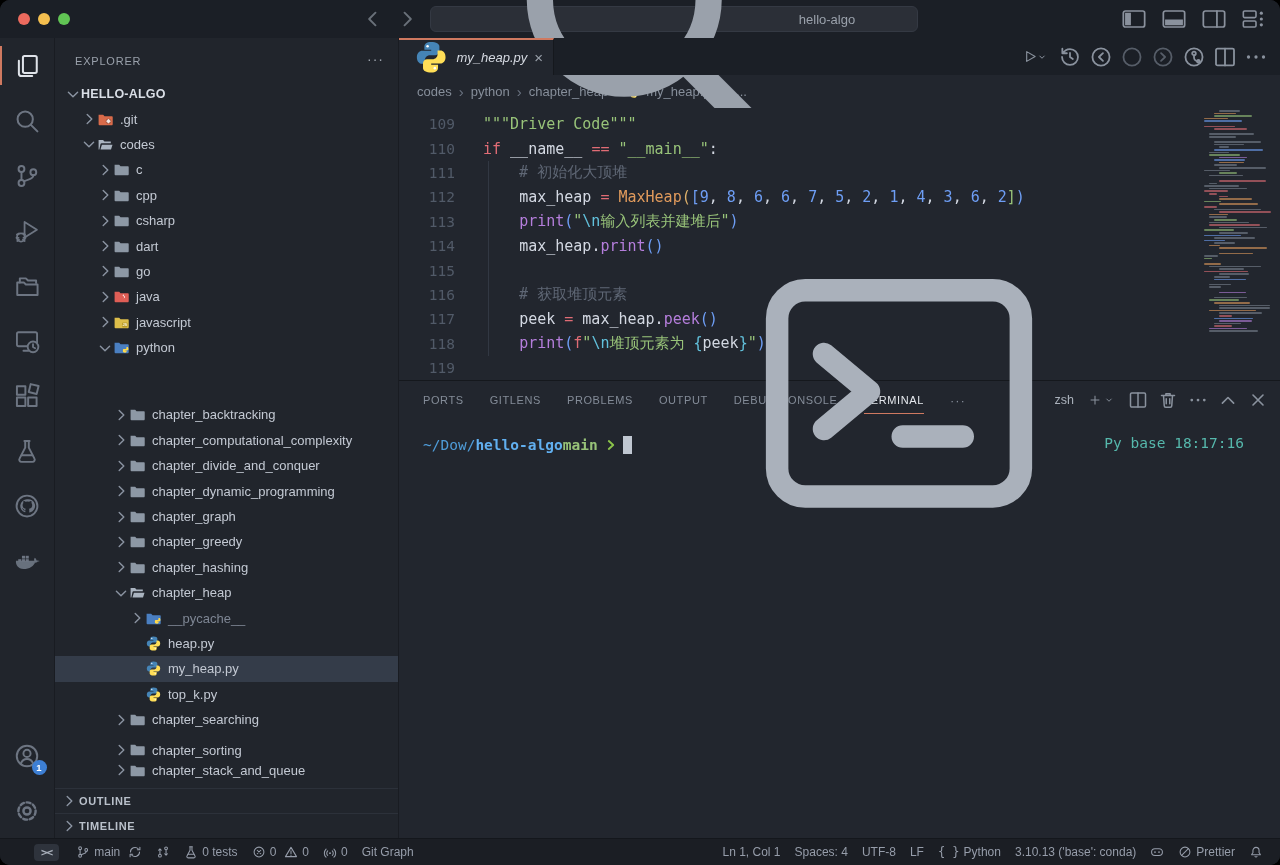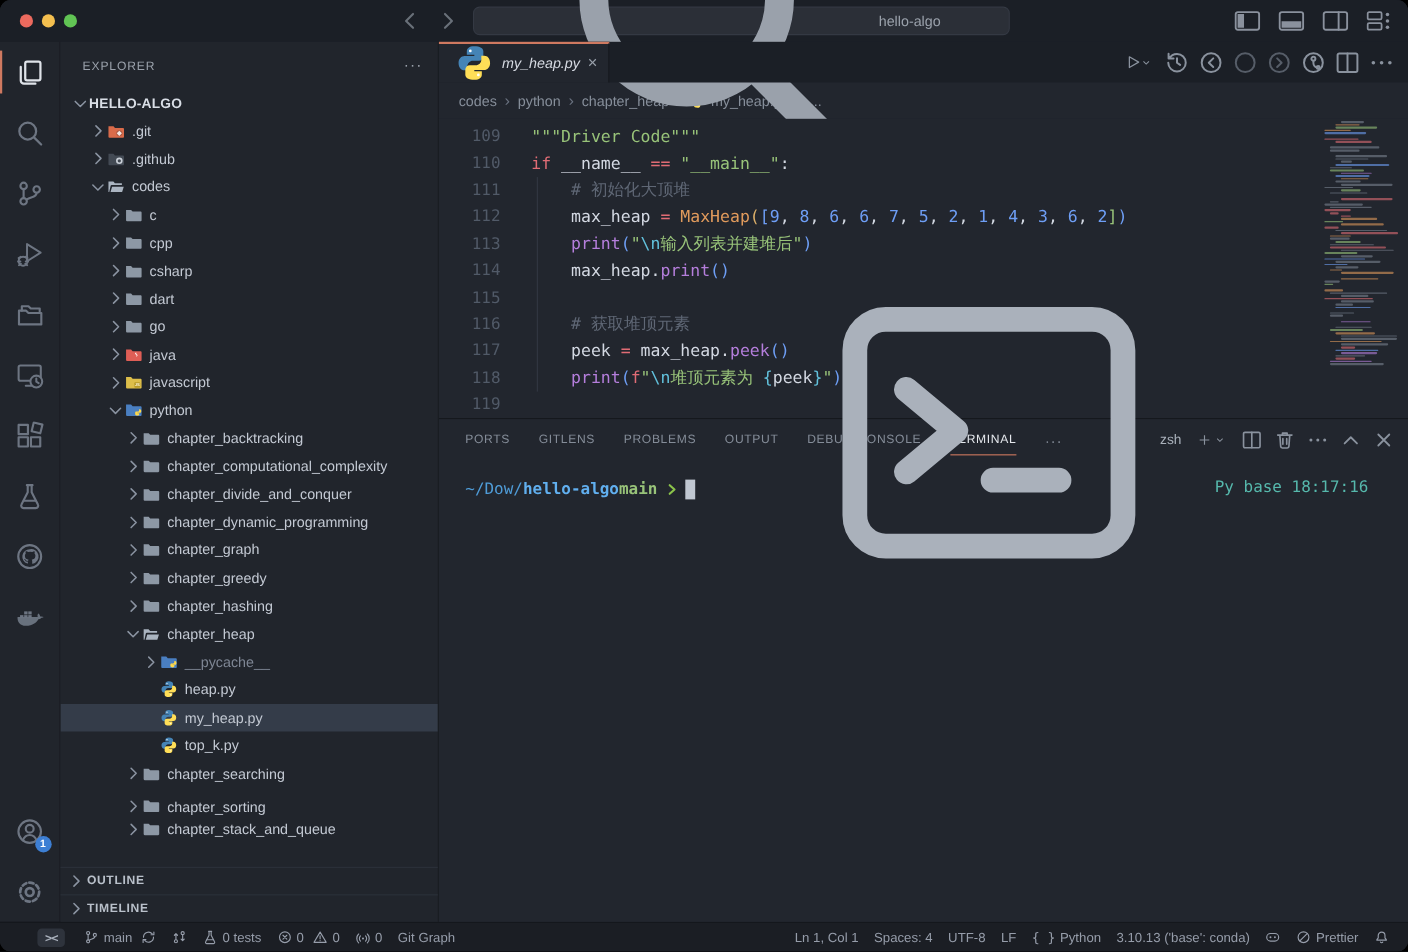--- a/index.html
+++ b/index.html
@@ -289,35 +289,20 @@
                 <path fill="#d96b4a" d="M1.5 3.6h4.3l1.3 1.4h6.8c.5 0 .9.4.9.9v6.6c0 .5-.4.9-.9.9H2.4a.9.9 0 01-.9-.9V3.6z"></path>
                 <circle cx="10.8" cy="9.6" r="2.6" fill="#21252c" opacity=".25"></circle>
                 <path fill="#fff" d="M10.8 7.4l2.2 2.2-2.2 2.2-2.2-2.2z" opacity=".85"></path>
               </svg>
             </span>
             <span class="tlabel">.git</span>
           </div>
           <div class="trow" style="padding-left: 26px;">
             <span class="tchev">
               <svg viewBox="0 0 16 16" fill="none" stroke="currentColor" stroke-width="1.4" stroke-linecap="round" stroke-linejoin="round" style="width:100%;height:100%">
-                <path d="M6.2 3.4L10.8 8l-4.6 4.6"></path>
-              </svg>
-            </span>
-            <span class="ticon">
-              <svg viewBox="0 0 16 16" style="width:100%;height:100%">
-                <path fill="#434a54" d="M1.5 3.6h4.3l1.3 1.4h6.8c.5 0 .9.4.9.9v6.6c0 .5-.4.9-.9.9H2.4a.9.9 0 01-.9-.9V3.6z"></path>
-                <circle cx="10.8" cy="9.6" r="2.8" fill="#c9cfd7"></circle>
-                <circle cx="10.8" cy="9.6" r="1.4" fill="#434a54"></circle>
-              </svg>
-            </span>
-            <span class="tlabel">.github</span>
-          </div>
-          <div class="trow" style="padding-left: 26px;">
-            <span class="tchev">
-              <svg viewBox="0 0 16 16" fill="none" stroke="currentColor" stroke-width="1.4" stroke-linecap="round" stroke-linejoin="round" style="width:100%;height:100%">
                 <path d="M3.4 6.2L8 10.8l4.6-4.6"></path>
               </svg>
             </span>
             <span class="ticon">
               <svg viewBox="0 0 16 16" style="width:100%;height:100%">
                 <path fill="#aab4c0" d="M1.5 12.8V3.8h4.2L7 5.2h6v1.6H4.3a1 1 0 00-1 .8l-1.1 5.2zm1.8 0l1.3-4.6h10l-1.4 4.6z"></path>
               </svg>
             </span>
             <span class="tlabel">codes</span>
           </div>
@@ -422,21 +407,21 @@
               </svg>
             </span>
             <span class="ticon">
               <svg viewBox="0 0 16 16" style="width:100%;height:100%">
                 <path fill="#4a7fc1" d="M1.5 3.6h4.3l1.3 1.4h6.8c.5 0 .9.4.9.9v6.6c0 .5-.4.9-.9.9H2.4a.9.9 0 01-.9-.9V3.6z"></path>
                 <path fill="#ffd94a" d="M11.3 12.9c1 0 1.5-.5 1.5-1.1v-.9h-1.5v-.3h2.2c.7 0 1-.5 1-1.5 0-1-.4-1.6-1.1-1.6h-.7v.9c0 .6-.5 1.1-1.2 1.1h-1.3c-.5 0-.9.5-.9 1v1.3c0 .6.8 1.1 2 1.1z"></path>
               </svg>
             </span>
             <span class="tlabel">python</span>
           </div>
-          <div class="trow" style="padding-left: 58px;">
+          <div class="trow" style="padding-left: 58px; margin-top: 42px;">
             <span class="tchev">
               <svg viewBox="0 0 16 16" fill="none" stroke="currentColor" stroke-width="1.4" stroke-linecap="round" stroke-linejoin="round" style="width:100%;height:100%">
                 <path d="M6.2 3.4L10.8 8l-4.6 4.6"></path>
               </svg>
             </span>
             <span class="ticon">
               <svg viewBox="0 0 16 16" style="width:100%;height:100%">
                 <path fill="#8d98a5" d="M1.5 3.6h4.3l1.3 1.4h6.8c.5 0 .9.4.9.9v6.6c0 .5-.4.9-.9.9H2.4a.9.9 0 01-.9-.9V3.6z"></path>
               </svg>
             </span>

